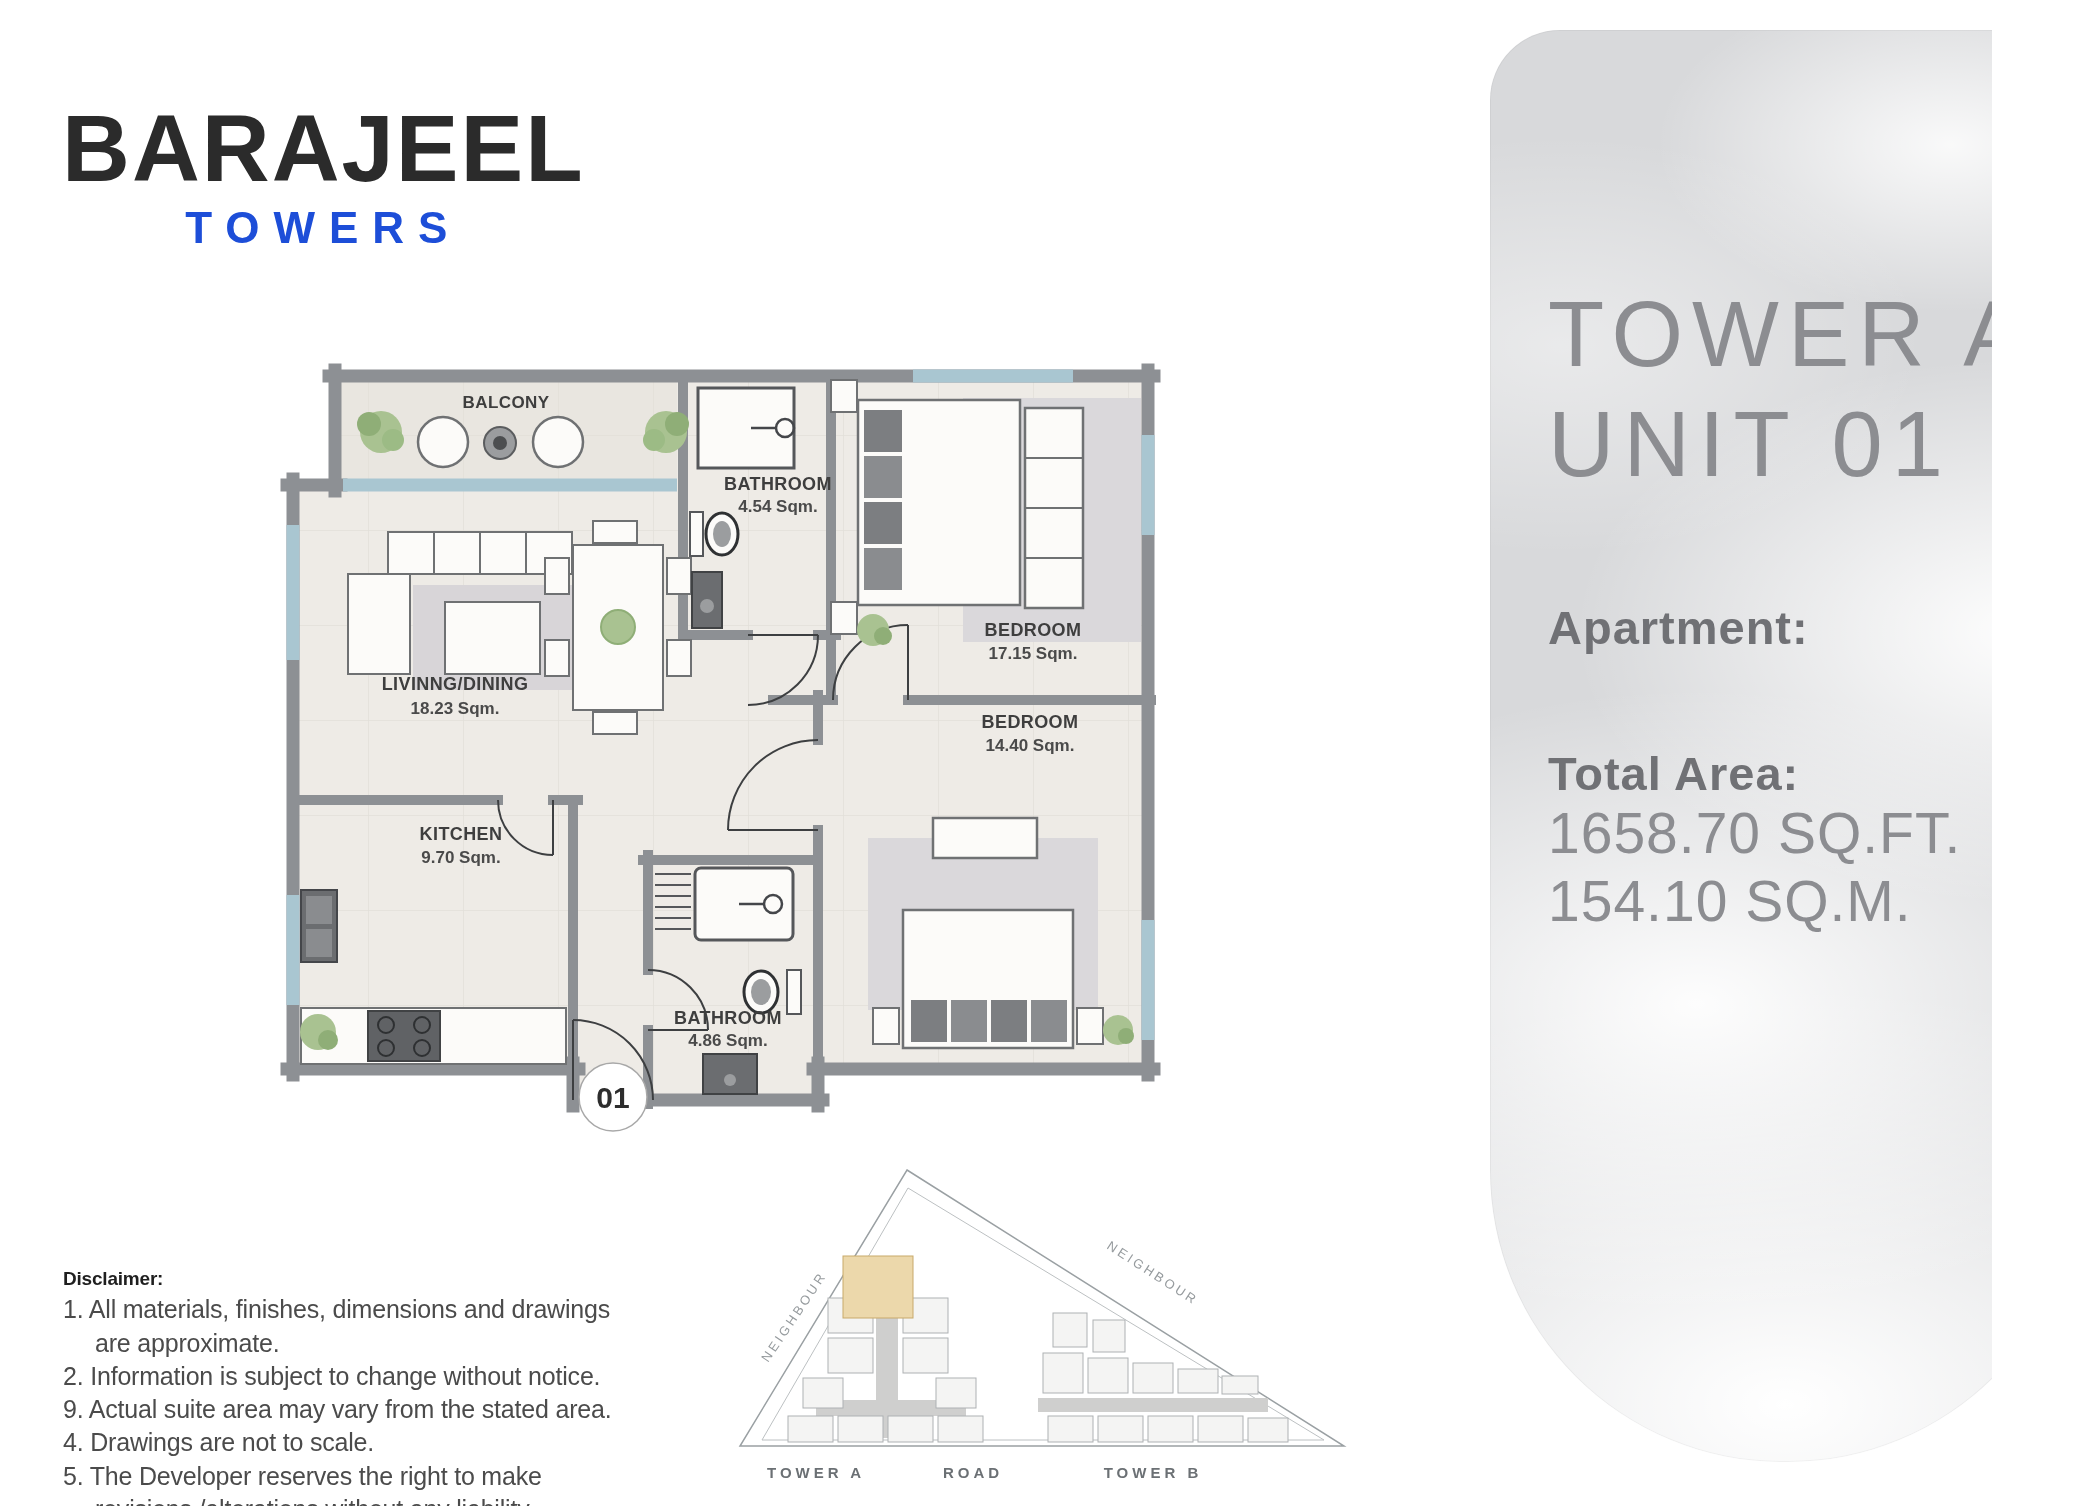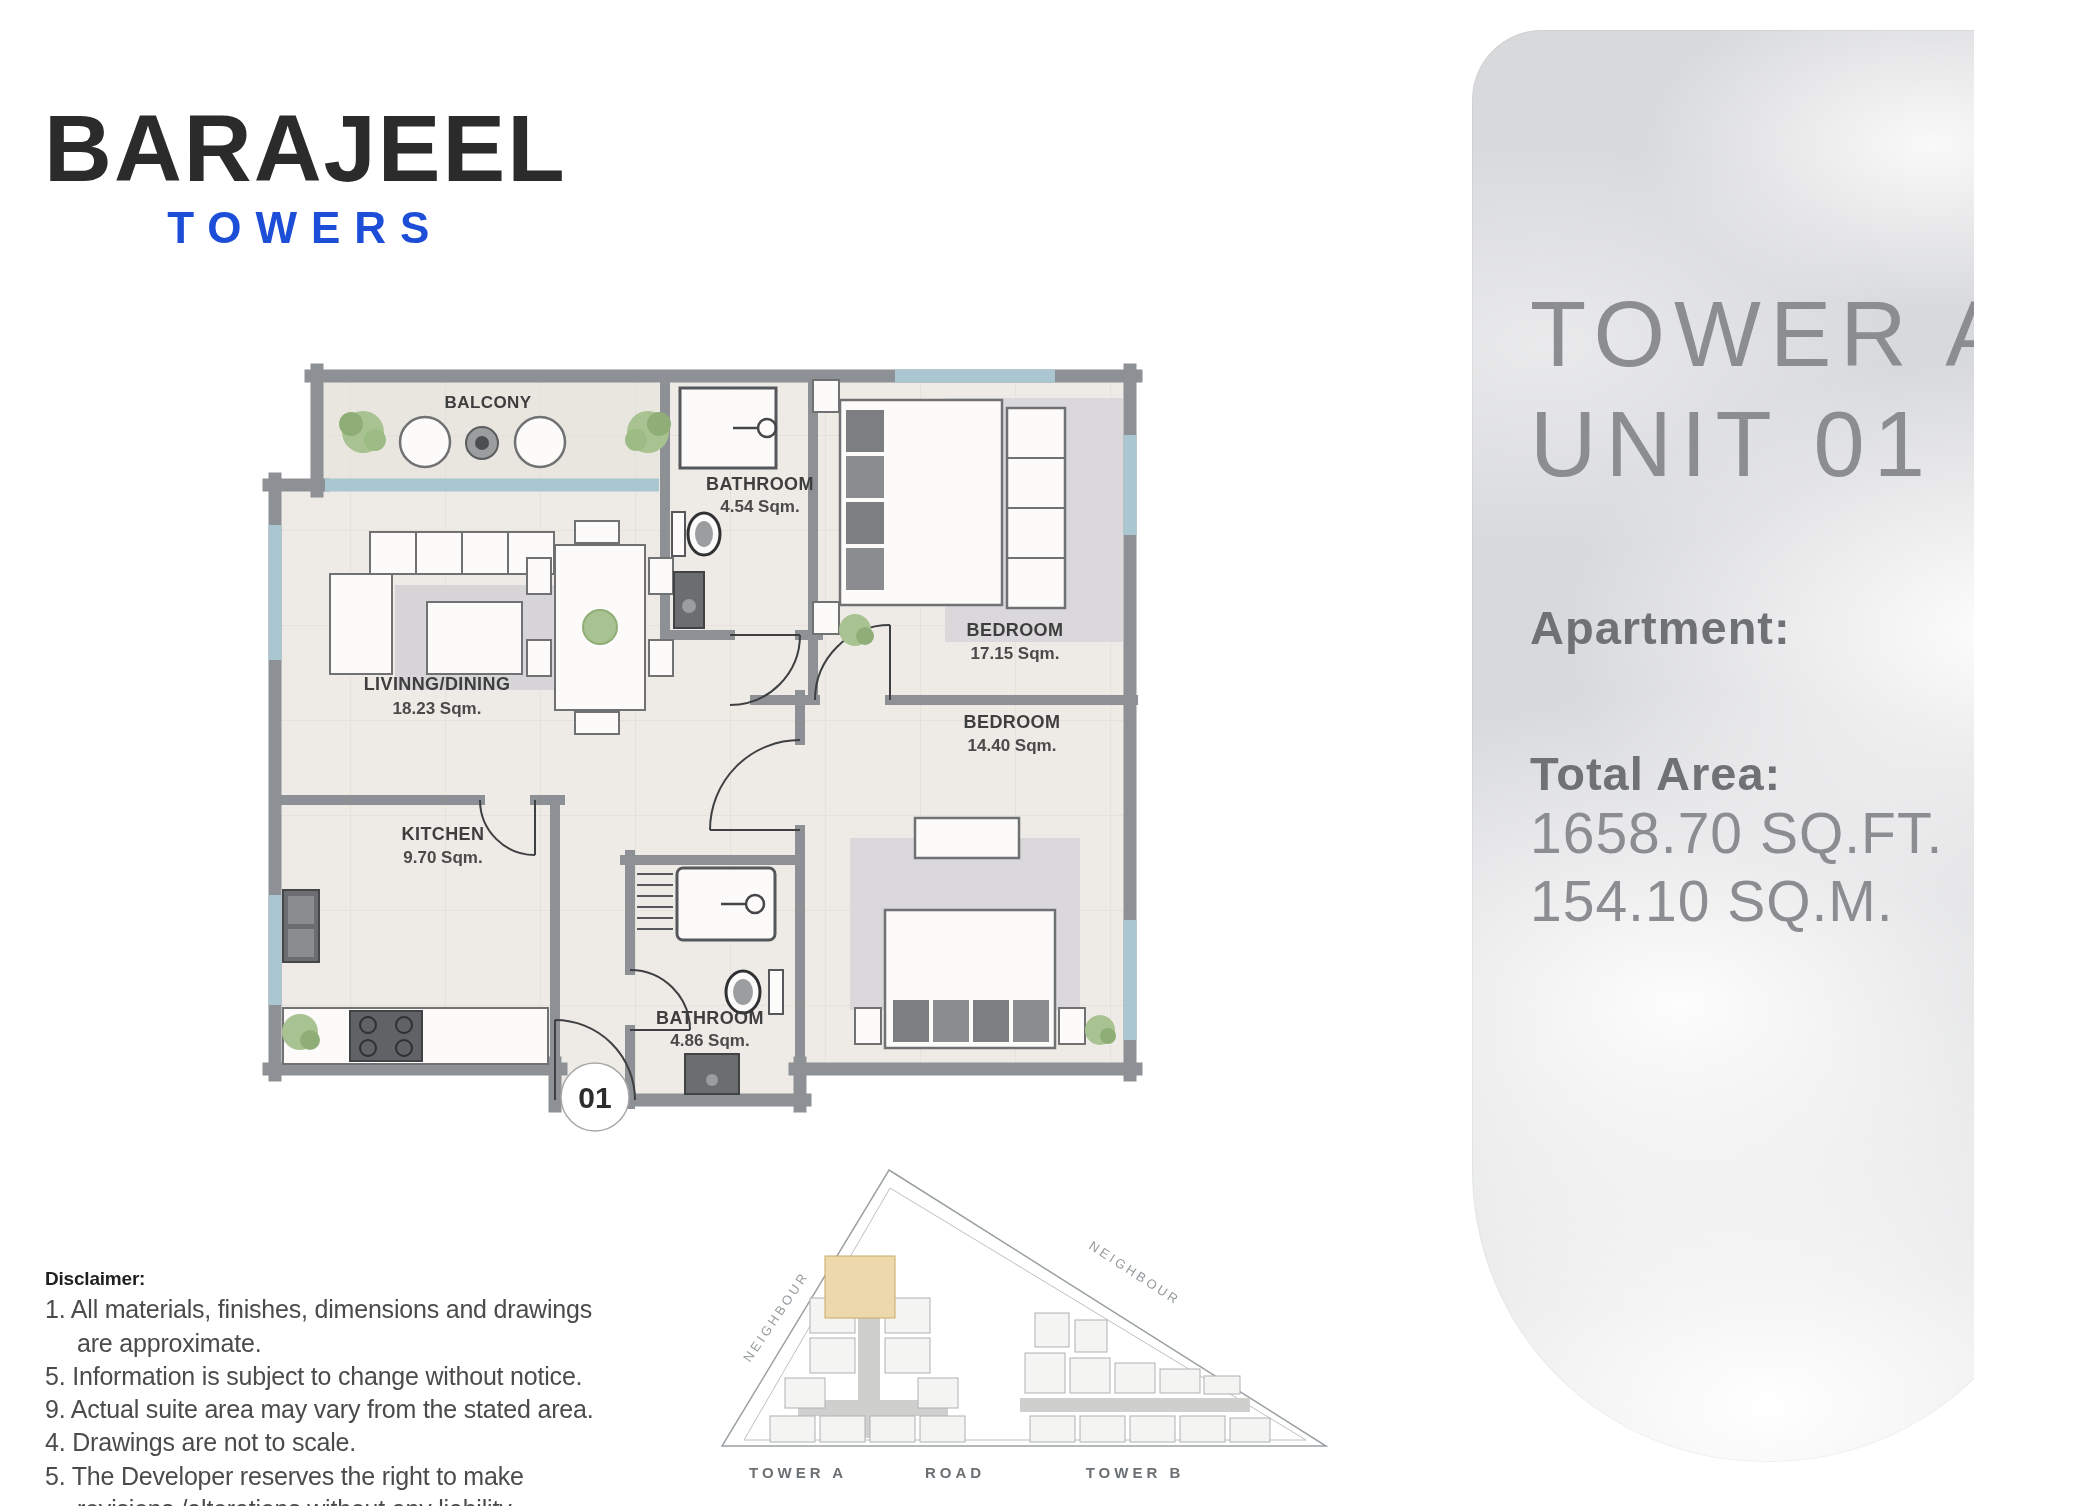--- a/index.html
+++ b/index.html
@@ -1,17 +1,17 @@
 <!DOCTYPE html>
 <html><head>
 <meta charset="utf-8">
 <style>
   html,body{margin:0;padding:0;background:#ffffff;}
   .page{position:relative;width:1974px;height:1506px;background:#ffffff;overflow:hidden;
-        font-family:"Liberation Sans",sans-serif;}
+        font-family:"Liberation Sans",sans-serif;margin-left:18px;}
 
   
   .brand{position:absolute;left:44px;top:100px;display:inline-block;text-align:center;}
   .brand-name{font-size:94px;font-weight:700;letter-spacing:2px;color:#2b2b2b;line-height:1.05;}
   .brand-sub{font-size:44px;font-weight:700;letter-spacing:14px;color:#1d4ed8;margin-top:4px;}
 
   
   .floorplan{position:absolute;left:255px;top:340px;}
   .fp-label{font-weight:700;fill:#3e3e3e;letter-spacing:.4px;}
   .fp-area{font-weight:700;fill:#4a4a4a;}
@@ -292,21 +292,21 @@
     <text transform="translate(398,100) rotate(33)" class="sp-neighbour">NEIGHBOUR</text>
 
     <text x="108" y="330" text-anchor="middle" class="sp-label">TOWER A</text>
     <text x="265" y="330" text-anchor="middle" class="sp-label">ROAD</text>
     <text x="445" y="330" text-anchor="middle" class="sp-label">TOWER B</text>
   </svg>
 
   <div class="disclaimer">
     <div class="disc-title">Disclaimer:</div>
     <div class="disc-item">1. All materials, finishes, dimensions and drawings are approximate.</div>
-    <div class="disc-item">5. Information is subject to change without notice.</div>
+    <div class="disc-item">2. Information is subject to change without notice.</div>
     <div class="disc-item">9. Actual suite area may vary from the stated area.</div>
     <div class="disc-item">4. Drawings are not to scale.</div>
     <div class="disc-item">5. The Developer reserves the right to make revisions /alterations without any liability whatsoever.</div>
   </div>
 
   <div class="panel">
     <div class="panel-txt p-big" style="top:252px;">TOWER A</div>
     <div class="panel-txt p-big" style="top:362px;">UNIT 01</div>
     <div class="panel-txt p-label" style="top:570px;">Apartment:</div>
     <div class="panel-txt p-label" style="top:716px;">Total Area:</div>

